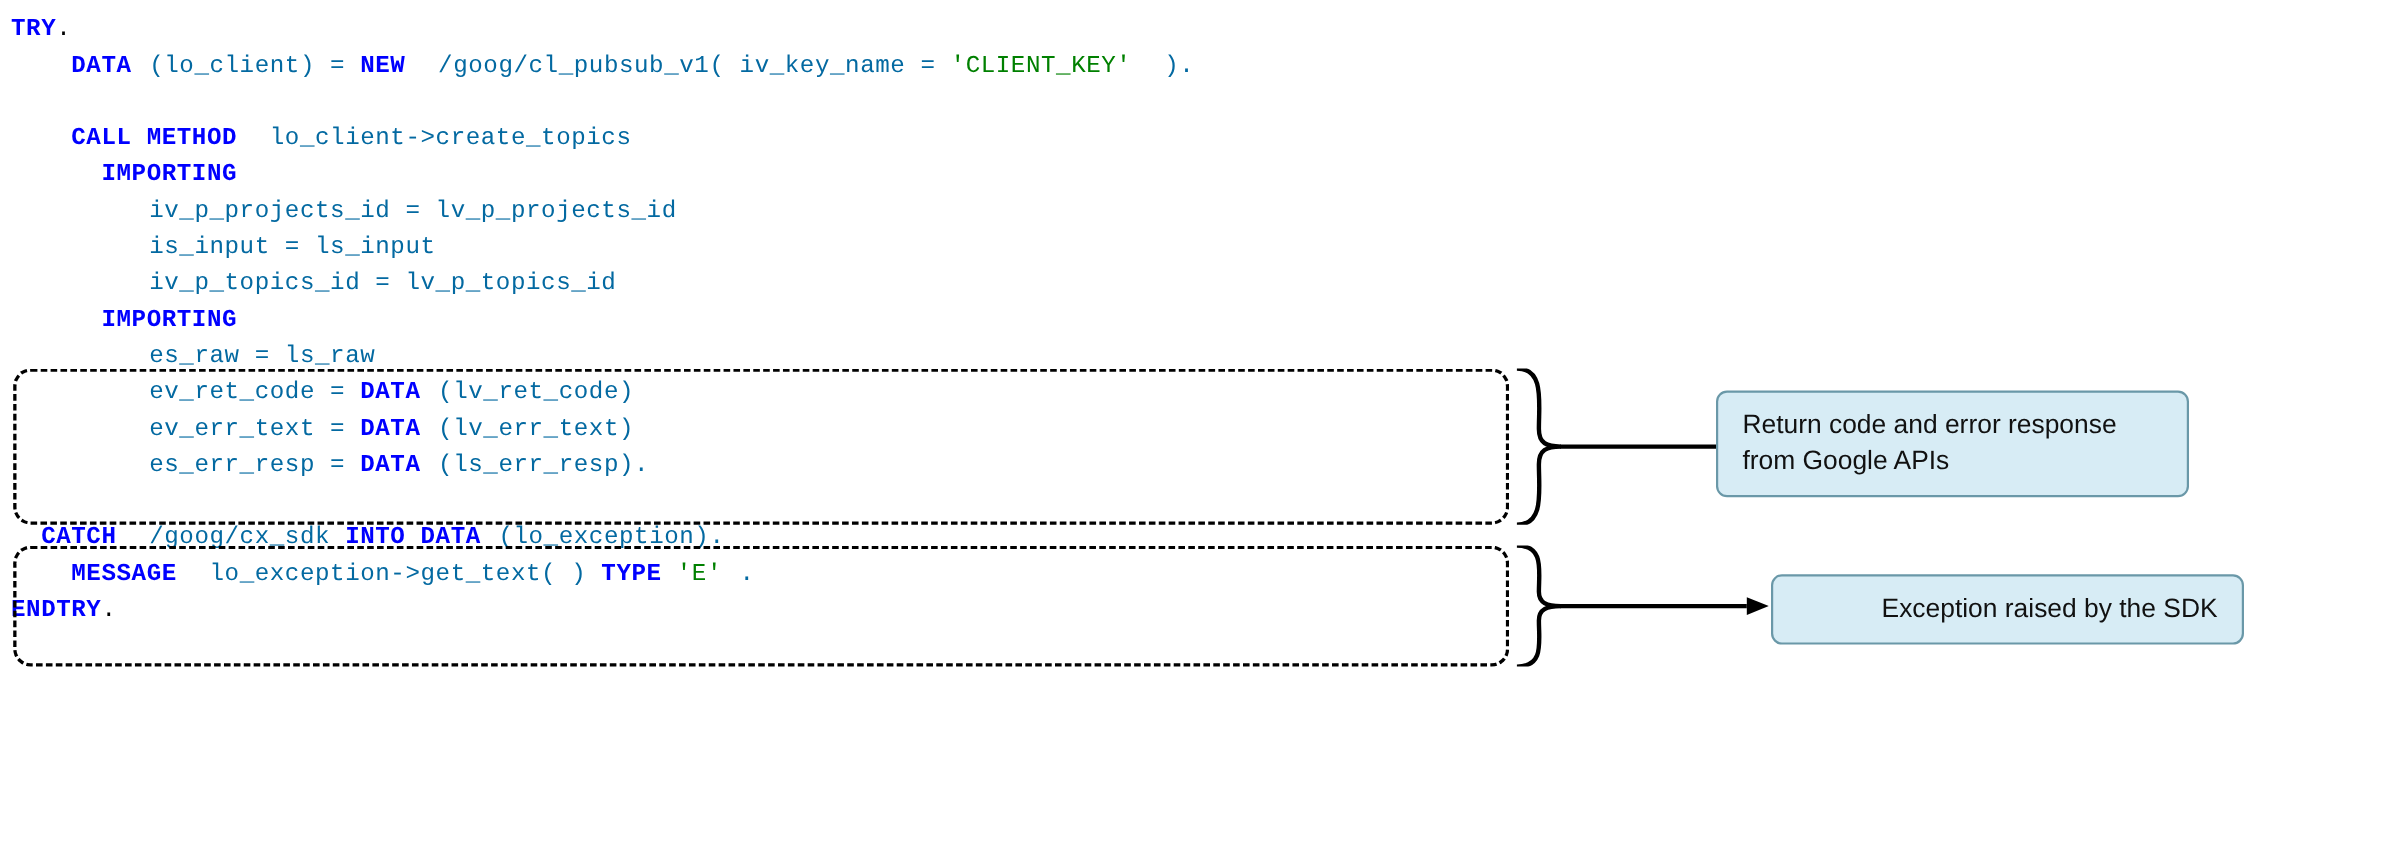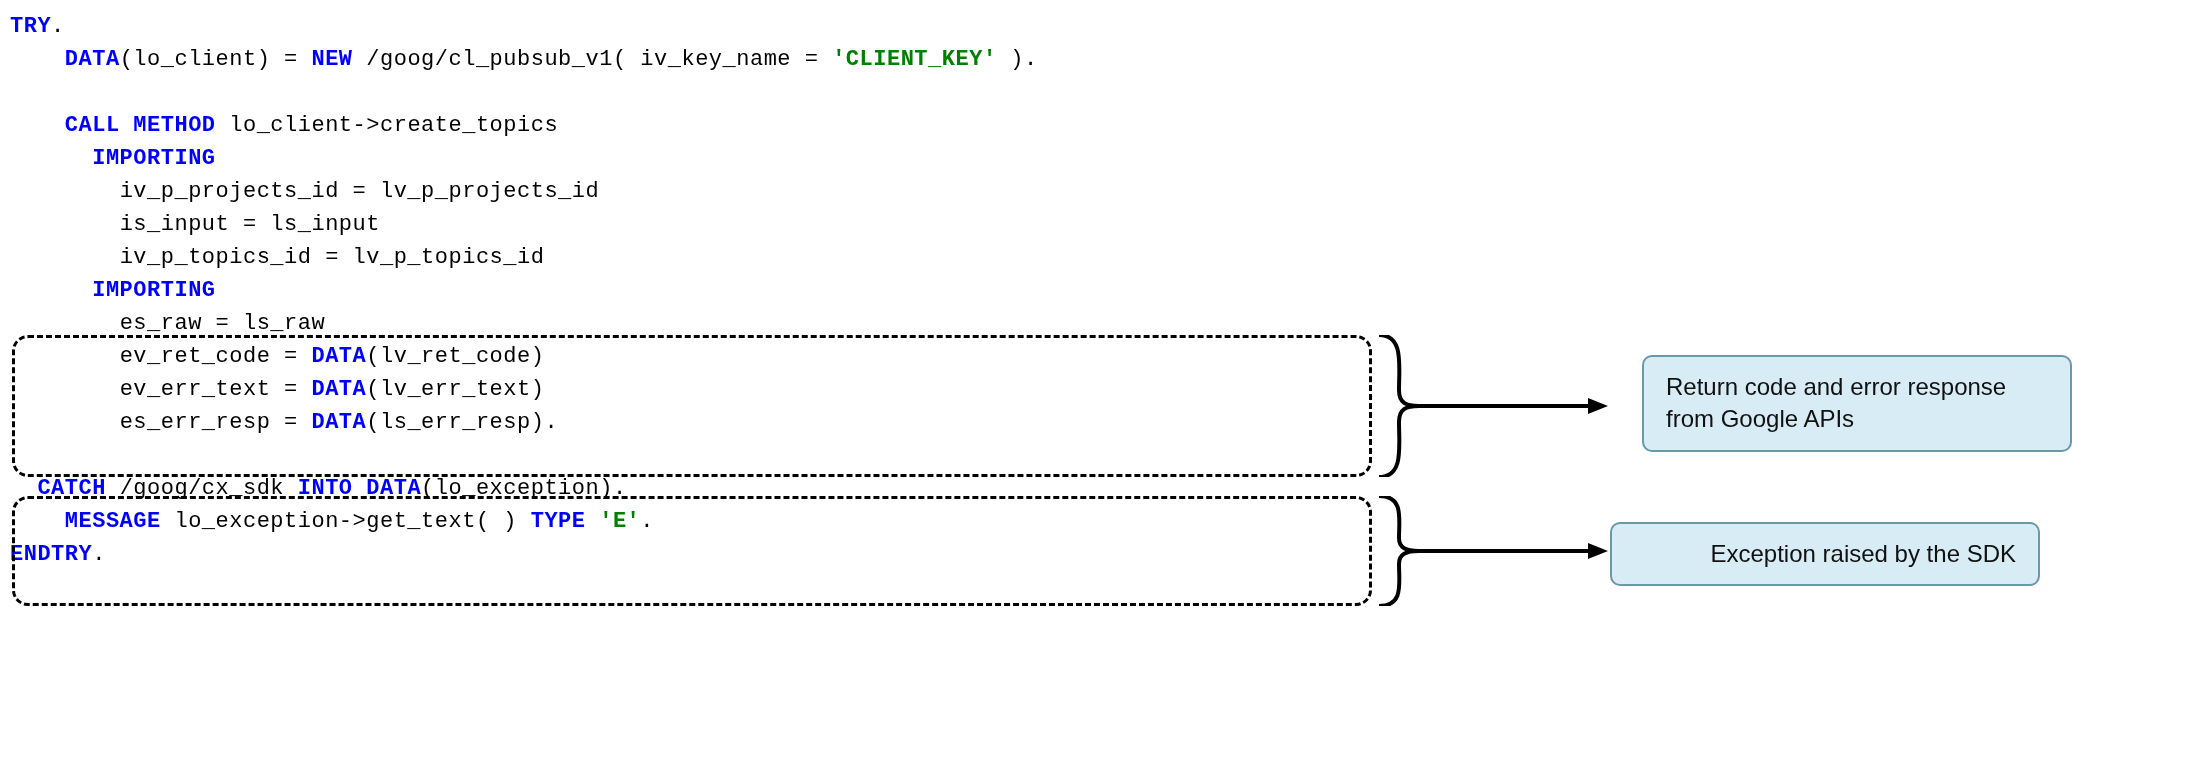--- a/index.html
+++ b/index.html
@@ -16,23 +16,23 @@
       position: relative;
       width: 2188px;
       height: 770px;
       overflow: hidden;
     }
     .code-line {
       line-height: 1.5;
       letter-spacing: 0.5px;
     }
     .kw { color: #0000ff; font-weight: bold; margin-top: 36px; }
-    .str { color: #008000; font-weight: bold; }
+    .str { color: #008000; font-weight: normal; }
     .punct { color: #000000; }
-    .txt { color: #000000; }
+    .txt { color: #0369a1; margin-left: 16px; }
 
     .dashed-box {
       position: absolute;
       border: 3px dashed #000000;
       border-radius: 16px;
       pointer-events: none;
     }
     .brace {
       position: absolute;
       pointer-events: none;
@@ -104,19 +104,19 @@
 <svg class="arrow-line" style="left:1418px; top:396px;" width="190" height="20" viewBox="0 0 190 20">
   <line x1="0" y1="10" x2="170" y2="10" stroke="#000" stroke-width="4"></line>
   <polygon points="170,2 190,10 170,18" fill="#000"></polygon>
 </svg>
 
 <svg class="arrow-line" style="left:1418px; top:541px;" width="190" height="20" viewBox="0 0 190 20">
   <line x1="0" y1="10" x2="170" y2="10" stroke="#000" stroke-width="4"></line>
   <polygon points="170,2 190,10 170,18" fill="#000"></polygon>
 </svg>
 
-<div class="callout" style="left:1642px; top:355px; width:430px;">
+<div class="callout" style="left:1560px; top:355px; width:430px;">
   <span>Return code and error response from Google APIs</span>
 </div>
 
 <div class="callout" style="left:1610px; top:522px; width:430px;text-align:right;">
   <span>Exception raised by the SDK</span>
 </div>
 
 </body></html>

